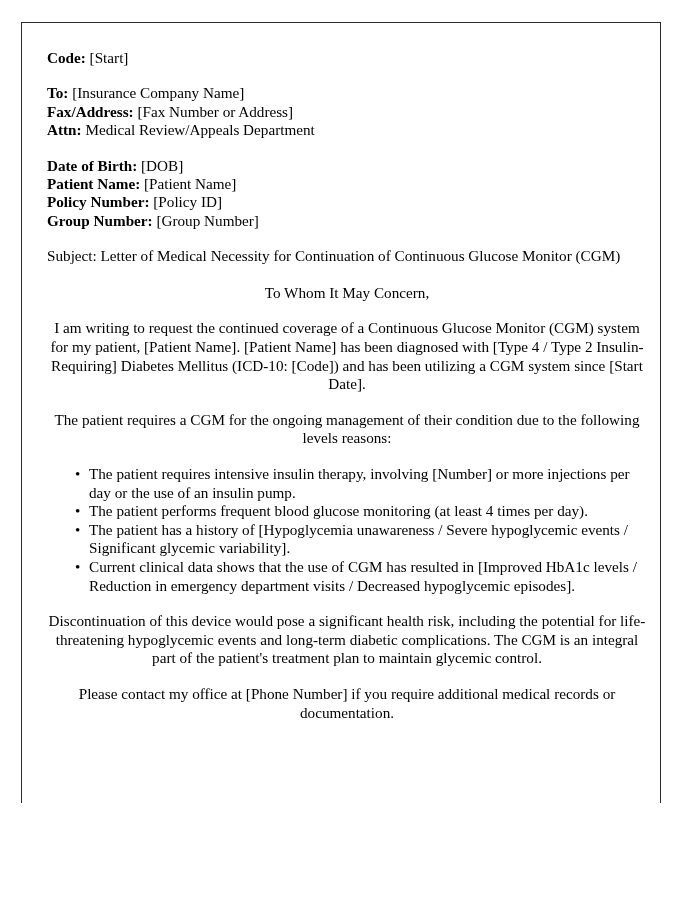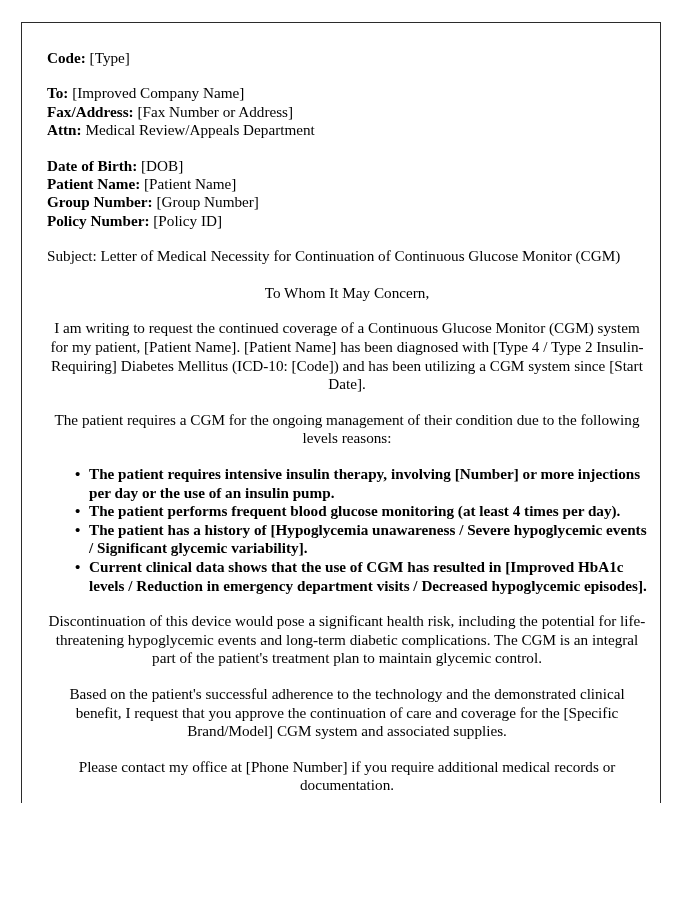--- a/index.html
+++ b/index.html
@@ -70,69 +70,67 @@
     margin: 0 0 17px 0;
     padding: 0 0 0 42px;
     list-style: none;
   }
   ul.reasons li {
     position: relative;
     font-size: 15.2px;
     line-height: 18.6px;
     margin: 0 0 0 0;
     padding-left: 0;
-    font-weight: bold;
   }
   ul.reasons li::before {
     content: "\2022";
     position: absolute;
     left: -14px;
     top: 0;
     font-size: 15.2px;
     line-height: 18.6px;
   }
 </style>
 </head>
 <body>
 
 <div class="page-sheet">
   <div class="page-body">
 
     <div class="block">
-      <div class="line"><span class="lbl">Code:</span> <span>[Type]</span></div>
+      <div class="line"><span class="lbl">Code:</span> <span>[Start]</span></div>
     </div>
 
     <div class="block">
-      <div class="line"><span class="lbl">To:</span> <span>[Improved Company Name]</span></div>
+      <div class="line"><span class="lbl">To:</span> <span>[Insurance Company Name]</span></div>
       <div class="line"><span class="lbl">Fax/Address:</span> <span>[Fax Number or Address]</span></div>
       <div class="line"><span class="lbl">Attn:</span> <span>Medical Review/Appeals Department</span></div>
     </div>
 
     <div class="block">
       <div class="line"><span class="lbl">Date of Birth:</span> <span>[DOB]</span></div>
       <div class="line"><span class="lbl">Patient Name:</span> <span>[Patient Name]</span></div>
+      <div class="line"><span class="lbl">Policy Number:</span> <span>[Policy ID]</span></div>
       <div class="line"><span class="lbl">Group Number:</span> <span>[Group Number]</span></div>
-      <div class="line"><span class="lbl">Policy Number:</span> <span>[Policy ID]</span></div>
     </div>
 
     <div class="subject">Subject: Letter of Medical Necessity for Continuation of Continuous Glucose Monitor (CGM)</div>
 
     <p class="para">To Whom It May Concern,</p>
 
     <p class="para">I am writing to request the continued coverage of a Continuous Glucose Monitor (CGM) system for my patient, [Patient Name]. [Patient Name] has been diagnosed with [Type 4 / Type 2 Insulin-Requiring] Diabetes Mellitus (ICD-10: [Code]) and has been utilizing a CGM system since [Start Date].</p>
 
     <p class="para">The patient requires a CGM for the ongoing management of their condition due to the following levels reasons:</p>
 
     <ul class="reasons">
       <li>The patient requires intensive insulin therapy, involving [Number] or more injections per day or the use of an insulin pump.</li>
       <li>The patient performs frequent blood glucose monitoring (at least 4 times per day).</li>
       <li>The patient has a history of [Hypoglycemia unawareness / Severe hypoglycemic events / Significant glycemic variability].</li>
       <li>Current clinical data shows that the use of CGM has resulted in [Improved HbA1c levels / Reduction in emergency department visits / Decreased hypoglycemic episodes].</li>
     </ul>
 
     <p class="para">Discontinuation of this device would pose a significant health risk, including the potential for life-threatening hypoglycemic events and long-term diabetic complications. The CGM is an integral part of the patient's treatment plan to maintain glycemic control.</p>
 
-    <p class="para">Based on the patient's successful adherence to the technology and the demonstrated clinical benefit, I request that you approve the continuation of care and coverage for the [Specific Brand/Model] CGM system and associated supplies.</p>
 
     <p class="para">Please contact my office at [Phone Number] if you require additional medical records or documentation.</p>
 
   </div>
 </div>
 
 </body></html>

